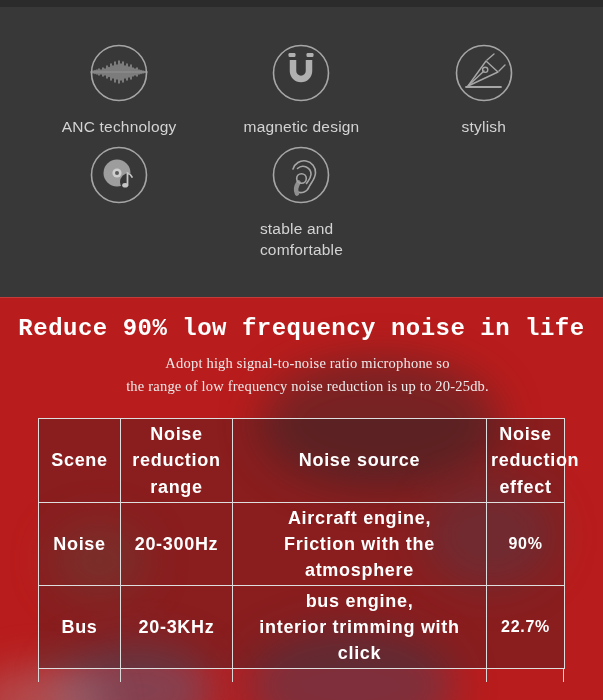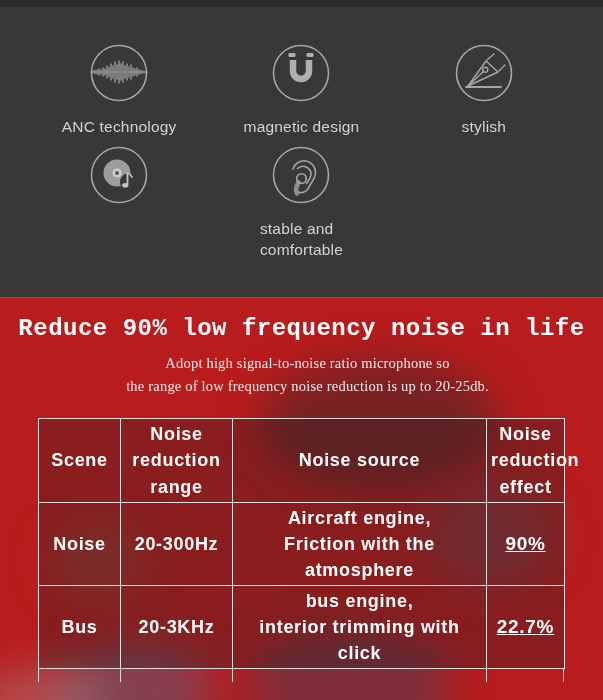--- a/index.html
+++ b/index.html
@@ -57,21 +57,21 @@
     background:rgba(30,33,35,0.30);
     font-weight:bold; font-size:18px; letter-spacing:0.7px;
     white-space:pre-line; line-height:1.45; padding:2px 4px;
   }
   thead tr { height:50px; }
   tbody tr { height:47px; }
   .col-scene  { width:82px; }
   .col-range  { width:112px; }
   .col-source { width:254px; }
   .col-effect { width:78px; }
-  td.effect-cell { font-size:19px;text-decoration:underline; }
+  td.effect-cell { font-size:16px; }
   
   .vtick { position:absolute; top:100%; width:1px; height:13px; background:#d8d8d8; }
   .vt0{left:0;} .vt1{left:82px;} .vt2{left:194px;} .vt3{left:448px;} .vt4{left:525px;}
 </style>
 </head>
 <body>
 
 <div class="page">
 
   <div class="top-strip"></div>

